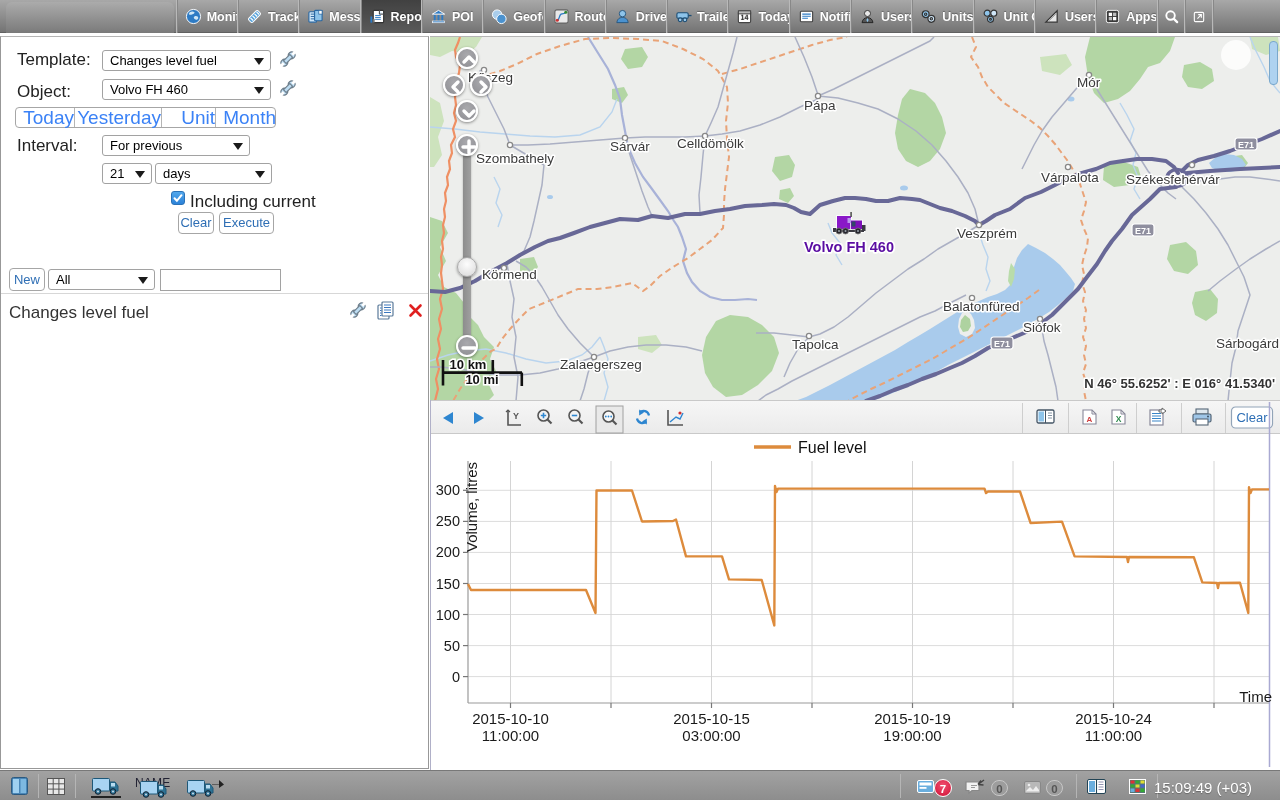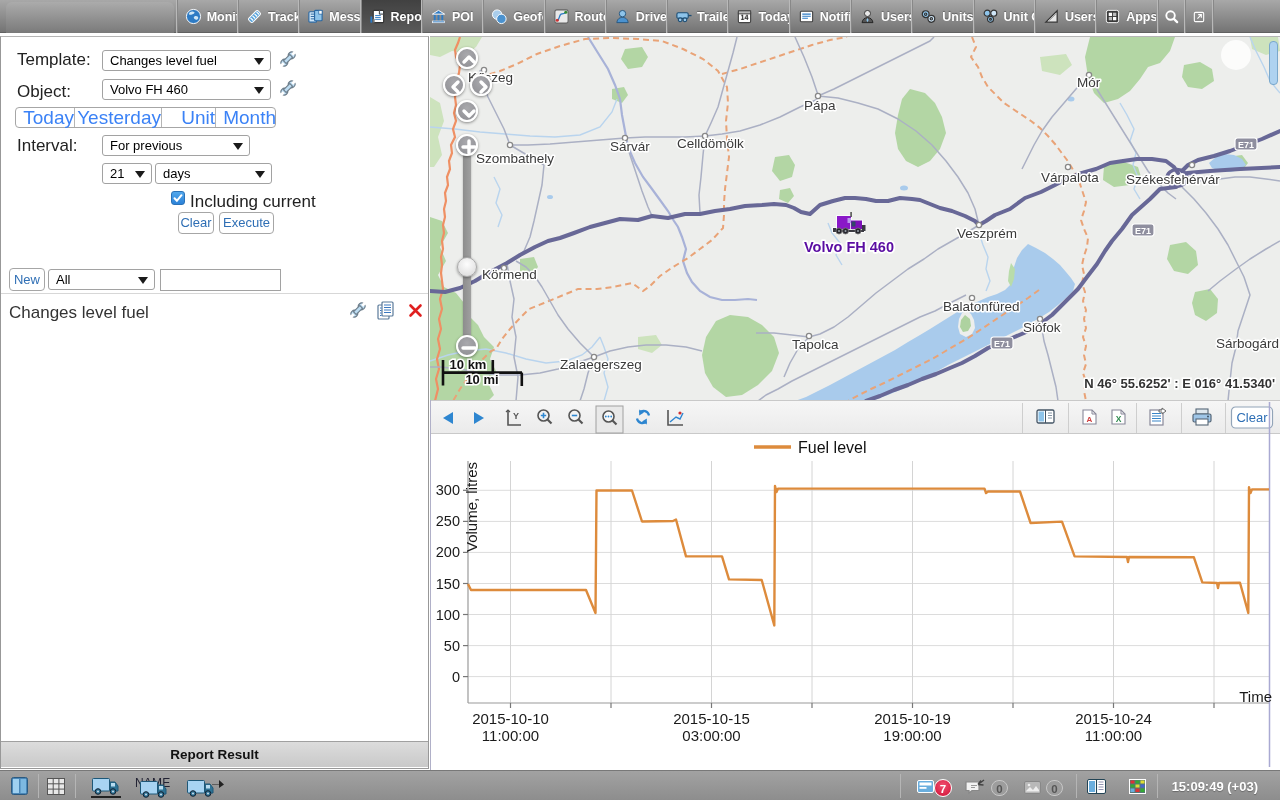--- a/index.html
+++ b/index.html
@@ -20,21 +20,21 @@
 .seg div:last-child{border-right:none}
 .hdrbar{position:absolute;left:0;width:427px;height:24px;background:linear-gradient(#b2b2b4,#969698);color:#fff;font-weight:bold;font-size:13px;text-align:center;line-height:24px;border-top:1px solid #8a8a8a;border-bottom:1px solid #8a8a8a}
 #rrbar{position:absolute;left:0;top:704px;width:427px;height:26px;background:linear-gradient(#dcdcdc,#c9c9c9);color:#111;font-weight:bold;font-size:13.5px;text-align:center;line-height:26px;border-top:1px solid #a0a0a0}
 #mappanel{position:absolute;left:430px;top:36px;width:850px;height:364px;background:#edeeec;overflow:hidden;border-top:1px solid #b5b5b5}
 #chartpanel{position:absolute;left:430px;top:400px;width:850px;height:370px;background:#fff;border-left:1px solid #b0b0c8}
 #ctoolbar{position:absolute;left:0;top:0;width:850px;height:34px;background:linear-gradient(#f6f6f6,#ebebeb);border-top:1px solid #c9c9c9;border-bottom:1px solid #c9c9c9}
 .csep{position:absolute;top:2px;width:1px;height:30px;background:#cecece}
 #statusbar{position:absolute;left:0;top:770px;width:1280px;height:30px;background:linear-gradient(#a2a2a2,#8d8d8d);border-top:1px solid #787878}
 .ssep{position:absolute;top:3px;width:1px;height:24px;background:#b5b5b5}
 .badge{position:absolute;border-radius:9px;color:#fff;font-size:11.5px;font-weight:bold;text-align:center}
-#timetxt{position:absolute;right:22px;top:8px;color:#fff;font-size:13px;font-weight:bold;text-shadow:0 1px 1px rgba(0,0,0,.3)}
+#timetxt{position:absolute;right:28px;top:8px;color:#fff;font-size:15px;font-weight:normal;text-shadow:0 1px 1px rgba(0,0,0,.3)}
 .mapctl{position:absolute;border-radius:50%;background:radial-gradient(circle at 50% 35%,#a9a9ad,#8d8d92);border:2px solid #fff;box-shadow:0 1px 3px rgba(0,0,0,.45)}
 </style></head>
 <body>
 <div id="topbar">
 <div class="lefttab"></div>
 <div class="tab" style="left:175.7px;width:61.3px">
       <svg width="17" height="17" viewBox="0 0 18 18">
         <circle cx="9" cy="9" r="7.5" fill="#2e7bc4" stroke="#fff" stroke-width="1"></circle>
         <path d="M4 6c1-2 3-3 5-2 2 .8 1 2-1 2.5C6 7 5 8 4 6zM10 9c2-1 4 0 4 1.5S12 13 10.5 12 9 9.7 10 9z" fill="#cfe6f5"></path>
       </svg>
@@ -240,21 +240,20 @@
     </svg>
 <svg class="abs" style="left:375px;top:263px" width="21" height="22" viewBox="0 0 21 22">
       <rect x="2" y="5" width="11" height="14" rx="1" fill="#fff" stroke="#5a7a9a" stroke-width="1.2"></rect>
       <rect x="6" y="2" width="11" height="14" rx="1" fill="#fff" stroke="#5a7a9a" stroke-width="1.2"></rect>
       <path d="M8 5h7M8 7.5h7M8 10h7M8 12.5h7" stroke="#3a78c0" stroke-width="1.1"></path>
       <path d="M4.5 8h0M4 8h1.5M4 10.5h1.5M4 13h1.5M4 15.5h1.5" stroke="#3a78c0" stroke-width="1.1"></path>
     </svg>
 <svg class="abs" style="left:407px;top:266px" width="15" height="15" viewBox="0 0 15 15">
       <path d="M2.5 2.5l10 10M12.5 2.5l-10 10" stroke="#e02020" stroke-width="2.6" stroke-linecap="round"></path>
     </svg>
-<div id="rrbar">Report Result</div>
 </div>
 <div id="mappanel">
 <svg width="850" height="364" viewBox="0 0 850 364" style="position:absolute;left:0;top:0">
 <rect width="850" height="364" fill="#edeeec"></rect>
 <polygon points="0,0 52,0 46,10 36,16 22,14 10,20 0,18" fill="#cde3bd"></polygon>
 <polygon points="0,60 10,66 14,84 8,100 12,118 4,130 0,130" fill="#cde3bd"></polygon>
 <polygon points="30,2 45,4 44,13 32,14" fill="#cde3bd"></polygon>
 <polygon points="208,300 226,298 232,308 222,316 208,312" fill="#cde3bd"></polygon>
 <polygon points="610,20 636,17 642,28 630,38 612,34" fill="#cde3bd"></polygon>
 <polygon points="820,0 848,0 850,14 836,18 822,12" fill="#cde3bd"></polygon>

